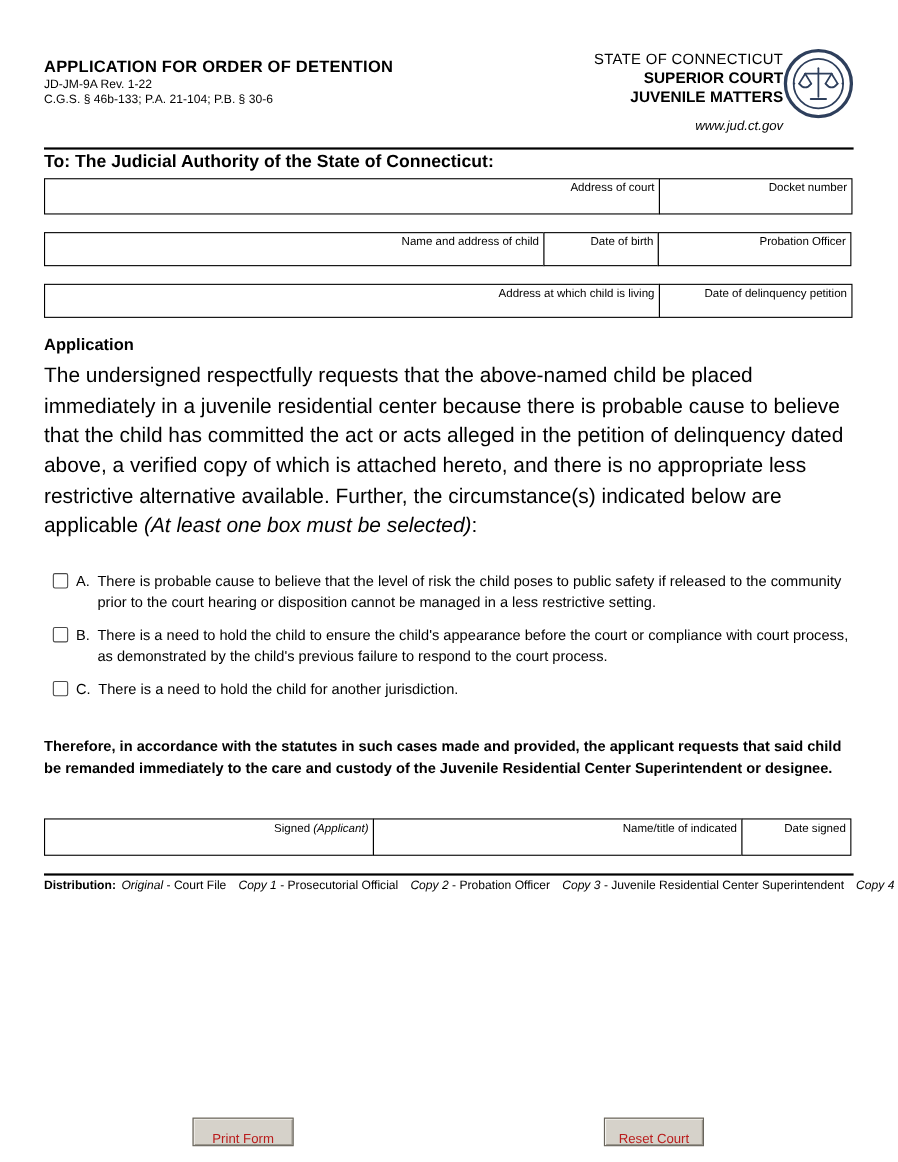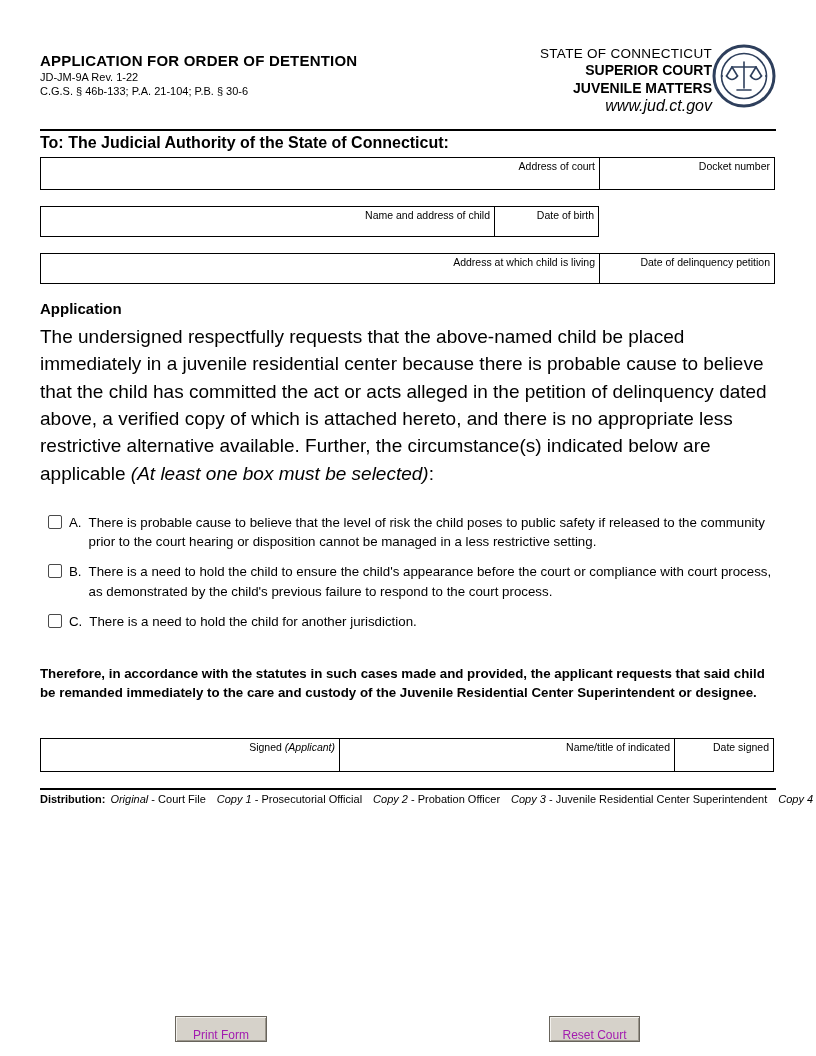--- a/index.html
+++ b/index.html
@@ -9,21 +9,21 @@
   .content { padding:44px 40px 0 40px; }
 
   
   .header { display:flex; justify-content:space-between; align-items:flex-start; min-height:72px; }
   .title { font-size:15px; font-weight:bold; letter-spacing:.2px; margin-top:8px; }
   .form-meta { font-size:11px; margin-top:2px; }
   .header-right { display:flex; align-items:flex-start; }
   .agency { text-align:right; margin-top:2px; }
   .agency-state { font-size:13.5px; letter-spacing:.3px; }
   .agency-bold { font-size:14px; font-weight:bold; line-height:1.3; }
-  .website { font-size:16px; font-style:italic; margin-top:0; }
+  .website { font-size:12px; font-style:italic; margin-top:10px; }
   .seal svg { display:block; }
 
   
   .to-heading { border-top:2px solid #000; margin-top:13px; padding:3px 0 5px 0; font-size:16px; font-weight:bold; }
 
   
   .frow { display:flex; margin-bottom:16px;text-align:right; }
   .cell { border:1px solid #000; padding:2px 4px; background:#fff; }
   .cell + .cell { margin-left:-1px; }
   .cell-label { font-size:10.5px; display:block; }
@@ -48,21 +48,21 @@
 
   .sig-table { margin-top:36px; }
 
   
   .distribution { border-top:2px solid #000; margin-top:3px; padding-top:3px; font-size:11px; white-space:nowrap; }
   .dist-label { font-weight:bold; margin-right:5px; }
   .dist-item { margin-right:11px; }
   .dist-item em { font-style:italic; }
 
   
-  .form-btn { position:absolute; height:17px; font-size:12px; color:#a21caf;
+  .form-btn { position:absolute; height:17px; font-size:12px; color:#b91c1c;
     font-family:"Liberation Sans", sans-serif; background:#d6d2ca;
     border:1px solid #68645c; box-shadow:inset 1px 1px 0 #f4f2ee, inset -1px -1px 0 #9b968c;
     padding:12px 8px; line-height:13px; cursor:pointer; }
   .print-btn { left:175px; top:1016px; width:92px; }
   .reset-btn { left:549px; top:1016px; width:91px; }
 </style>
 </head>
 <body>
 
 <div class="page">
@@ -113,20 +113,23 @@
         <span class="cell-label">Docket number</span>
       </div>
     </div>
     <div class="frow">
       <div class="cell w455 h31">
         <span class="cell-label">Name and address of child</span>
       </div>
       <div class="cell w105 h31">
         <span class="cell-label">Date of birth</span>
       </div>
+      <div class="cell w176 h31">
+        <span class="cell-label">Probation Officer</span>
+      </div>
     </div>
     <div class="frow">
       <div class="cell w560 h31">
         <span class="cell-label">Address at which child is living</span>
       </div>
       <div class="cell w176 h31">
         <span class="cell-label">Date of delinquency petition</span>
       </div>
     </div>
 

